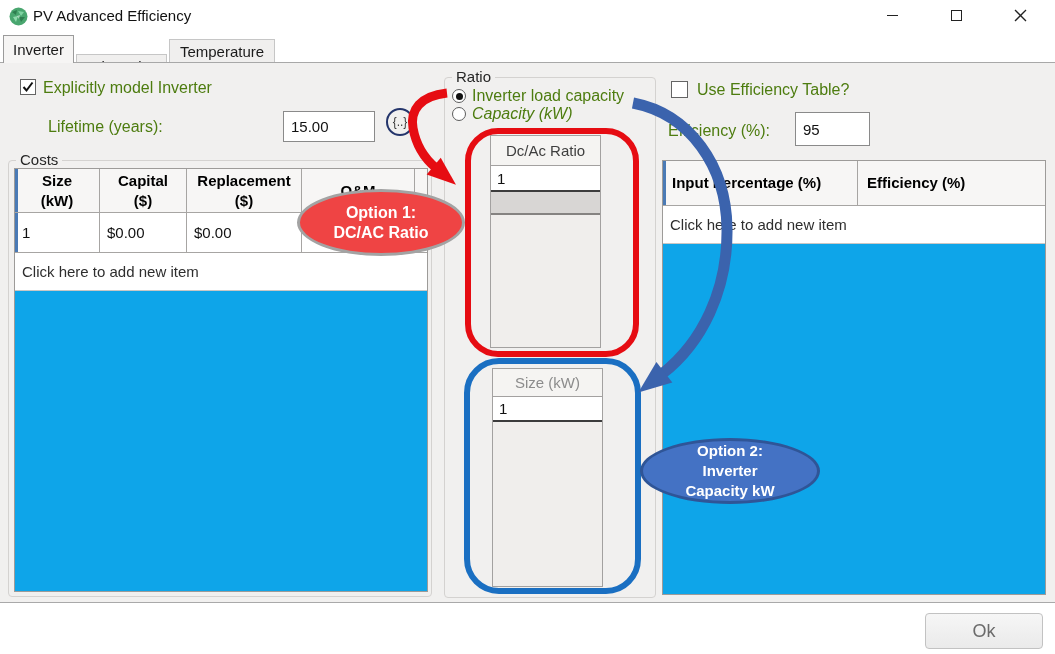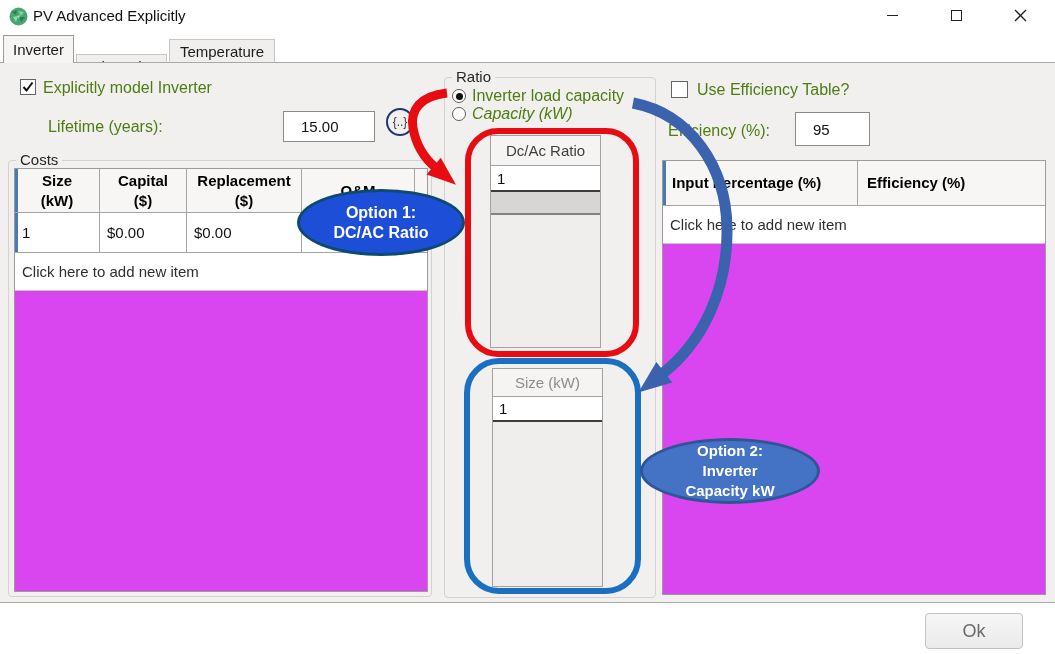--- a/index.html
+++ b/index.html
@@ -18,28 +18,28 @@
   
   .tab { font-size:15px; color:#1b1b1b; display:flex; align-items:center; justify-content:center; }
   .tab-active { left:3px; top:35px; width:71px; height:28px; background:#f6f5f4; border:1px solid #9b9b9b; border-bottom:none; z-index:5; }
   .tab-idle { top:39px; height:24px; background:#f0efee; border:1px solid #c6c6c6; border-bottom:none; }
   .content { left:0; top:62px; width:1055px; height:540px; background:#f1f0ef; border-top:1px solid #a8a8a8; }
 
   
   .checkbox { width:16px; height:16px; background:#fff; border:1px solid #646464; display:flex; align-items:center; justify-content:center; }
   .radio { width:14px; height:14px; background:#fff; border:1px solid #5c5c5c; border-radius:50%; display:flex; align-items:center; justify-content:center; }
   .radio-dot { width:7px; height:7px; border-radius:50%; background:#111; }
-  .txtinput { border:1px solid #8a8a8a; background:#fff; font-family:"Liberation Sans", sans-serif; font-size:15px; color:#111; padding-left:17px; outline:none; }
+  .txtinput { border:1px solid #8a8a8a; background:#fff; font-family:"Liberation Sans", sans-serif; font-size:15px; color:#111; padding-left:7px; outline:none; }
 
   
   .groupbox { border:1px solid #d4d2d0; border-radius:4px; }
   .group-label { font-size:15px; color:#262626; background:#f1f0ef; padding:0 4px; }
 
   
-  .tablebox { background:#d946ef; border:1px solid #9d9b99; }
+  .tablebox { background:#0ea5e9; border:1px solid #9d9b99; }
   .hrow { display:flex; background:#f7f6f5; border-bottom:1px solid #a7a5a3; position:relative; }
   .hcell { font-size:15px; font-weight:bold; color:#000; border-right:1px solid #a7a5a3; display:flex; flex-direction:column; align-items:center; justify-content:center; line-height:20px; }
   .hcell-left { align-items:flex-start; padding-left:9px; }
   .drow { display:flex; border-bottom:1px solid #a7a5a3; position:relative; background:#fff; }
   .dcell { font-size:15px; color:#111; border-right:1px solid #a7a5a3; display:flex; align-items:center; padding-left:7px; }
   .addrow { font-size:15px; color:#2e2e2e; display:flex; align-items:center; padding-left:7px; border-bottom:1px solid #c9c7c5; background:#fff; }
   .stripe { position:absolute; left:0; top:0; width:3px; height:100%; background:#4a7ab5; }
 
   
   .minitable { border:1px solid #a3a1a0; background:#f0eeec; }
@@ -47,41 +47,41 @@
   .minicell { height:26px; background:#ffffff; border-bottom:2px solid #3c3c3c; display:flex; align-items:center; padding-left:6px; font-size:15px; color:#111; }
   .minigray { height:23px; background:#d8d6d4; border-bottom:2px solid #858381; }
 
   
   .overlay-svg { left:0; top:0; width:1055px; height:654px; pointer-events:none; z-index:40; }
   .oval { border-radius:50%; display:flex; flex-direction:column; align-items:center; justify-content:center; z-index:50; pointer-events:none; }
   .oval span { color:#ffffff; font-weight:bold; font-size:16px; line-height:20px; white-space:nowrap; }
 
   
   .footer { left:0; top:602px; width:1055px; height:52px; background:#ffffff; border-top:1px solid #a9a9a9; }
-  .ok-btn { left:925px; top:613px; width:98px; height:36px; border:1px solid #c2c2c2; border-radius:4px;
+  .ok-btn { left:925px; top:613px; width:118px; height:36px; border:1px solid #c2c2c2; border-radius:4px;
             background:linear-gradient(#f6f6f6,#eaeaea); font-size:18px; color:#6b6b6b;
             display:flex; align-items:center; justify-content:center; cursor:default; }
 </style>
 </head>
 <body>
 
 <div id="app">
 
   <div class="abs titlebar">
     <span class="abs" style="left:9px; top:7px; width:19px; height:19px;">
       <svg width="19" height="19" viewBox="0 0 19 19">
         <circle cx="9.5" cy="9.5" r="9" fill="#49a66f"></circle>
         <polygon points="3,5 8,3 7,8" fill="#2e7d4f"></polygon>
         <polygon points="9,4 15,5 12,9" fill="#7fd3a2"></polygon>
         <polygon points="4,10 9,9 7,15" fill="#8ed9ab"></polygon>
         <polygon points="10,10 16,10 12,15" fill="#2e7d4f"></polygon>
         <polygon points="8,9 11,8 10,12" fill="#ffffff" opacity="0.5"></polygon>
       </svg>
     </span>
-    <span class="abs title-text">PV Advanced Explicitly</span>
+    <span class="abs title-text">PV Advanced Efficiency</span>
     <div class="abs winbtn" style="left:869px;">
         <span class="min-glyph"></span>
       </div>
     <div class="abs winbtn" style="left:933px;">
         <span class="max-glyph"></span>
       </div>
     <div class="abs winbtn" style="left:997px;">
       <svg width="13" height="13" viewBox="0 0 13 13">
         <line x1="1" y1="1" x2="12" y2="12" stroke="#222" stroke-width="1.3"></line>
         <line x1="12" y1="1" x2="1" y2="12" stroke="#222" stroke-width="1.3"></line>
@@ -189,21 +189,21 @@
 
     <rect x="468" y="131" width="168" height="223" rx="30" fill="none" stroke="#e60c12" stroke-width="6"></rect>
 
     <rect x="467" y="361" width="171" height="230" rx="32" fill="none" stroke="#1a6fc2" stroke-width="6"></rect>
 
     <path d="M 447 93 C 420 96 410 110 413 128 C 416 145 424 158 436 168" fill="none" stroke="#e60c12" stroke-width="9" marker-end="url(#redhead)"></path>
 
     <path d="M 633 103 C 690 114 726 166 727 228 C 728 290 702 343 662 374" fill="none" stroke="#3b63ad" stroke-width="11" marker-end="url(#bluehead)"></path>
   </svg>
 
-  <div class="abs oval" style="left:297px; top:189px; width:168px; height:67px; background:#1d4ed8; border:3px solid #0c4a6e;">
+  <div class="abs oval" style="left:297px; top:189px; width:168px; height:67px; background:#ef4444; border:3px solid #a3a3a3;">
     <span>Option 1:</span>
     <span>DC/AC Ratio</span>
   </div>
 
   <div class="abs oval" style="left:640px; top:406px; width:180px; height:66px; background:#4472c4; border:3px solid #2f5597;margin-top:32px;">
     <span style="font-size:15px;">Option 2:</span>
     <span style="font-size:15px;">Inverter</span>
     <span style="font-size:15px;">Capacity kW</span>
   </div>
 

